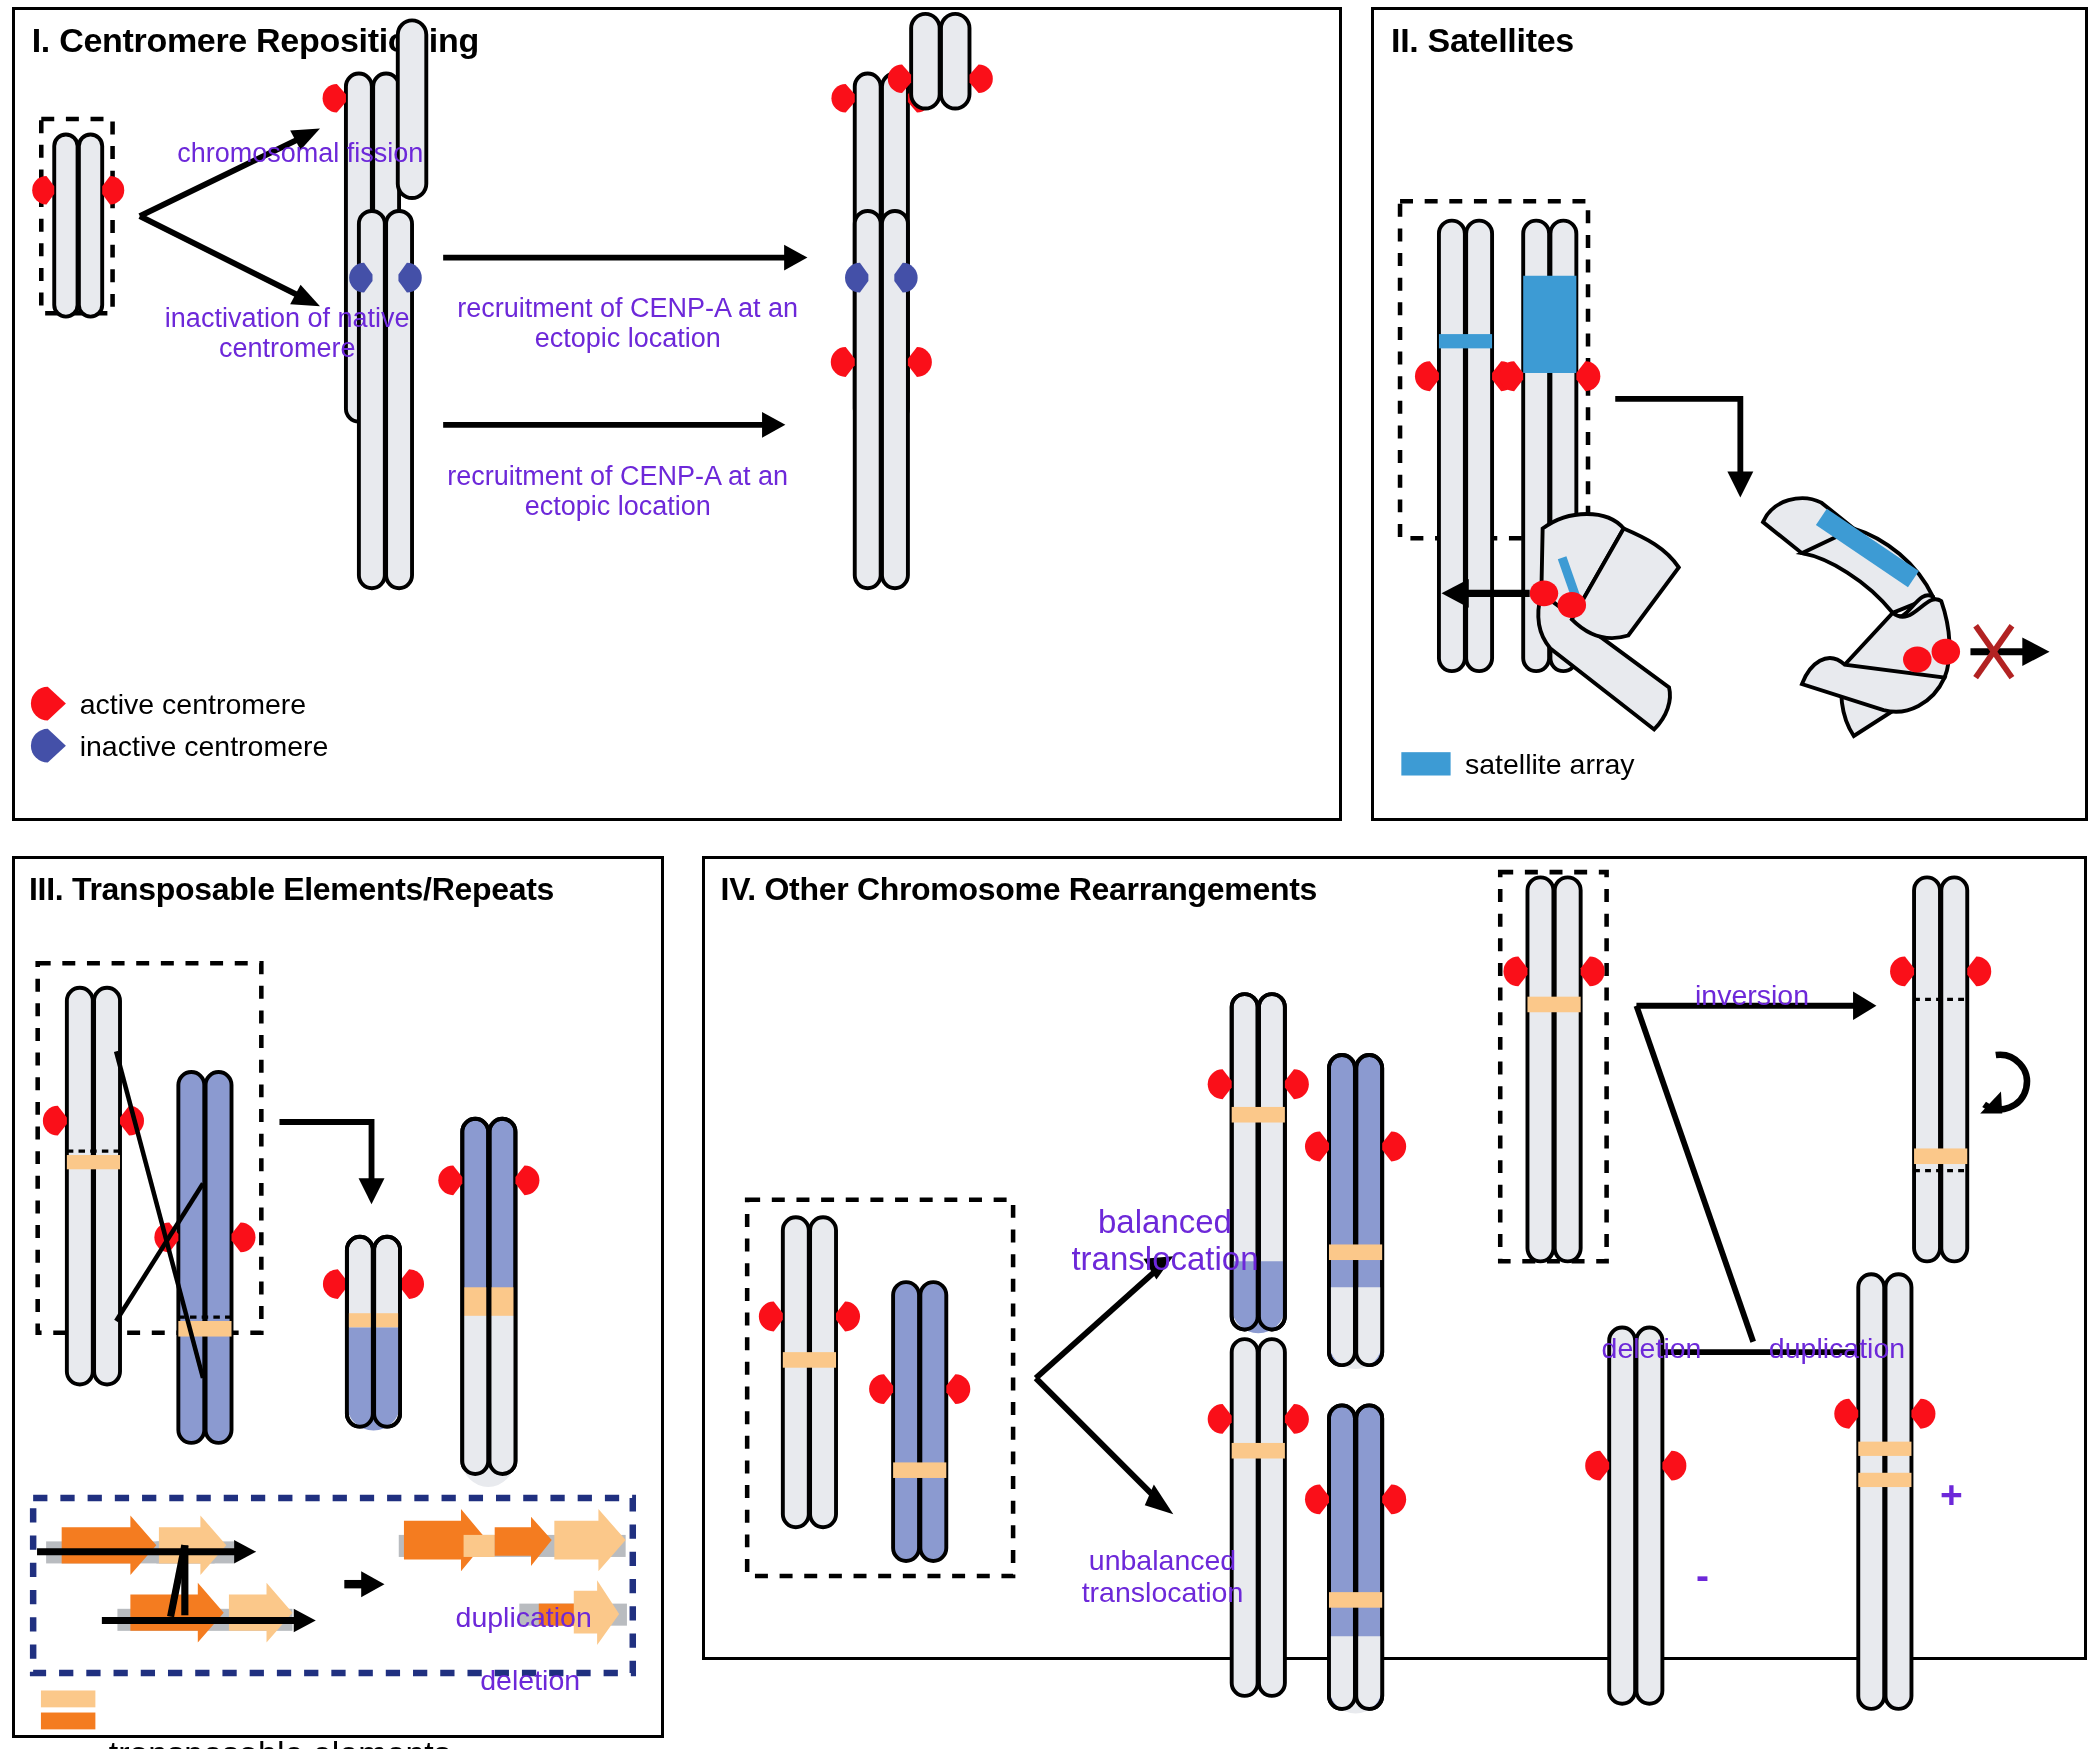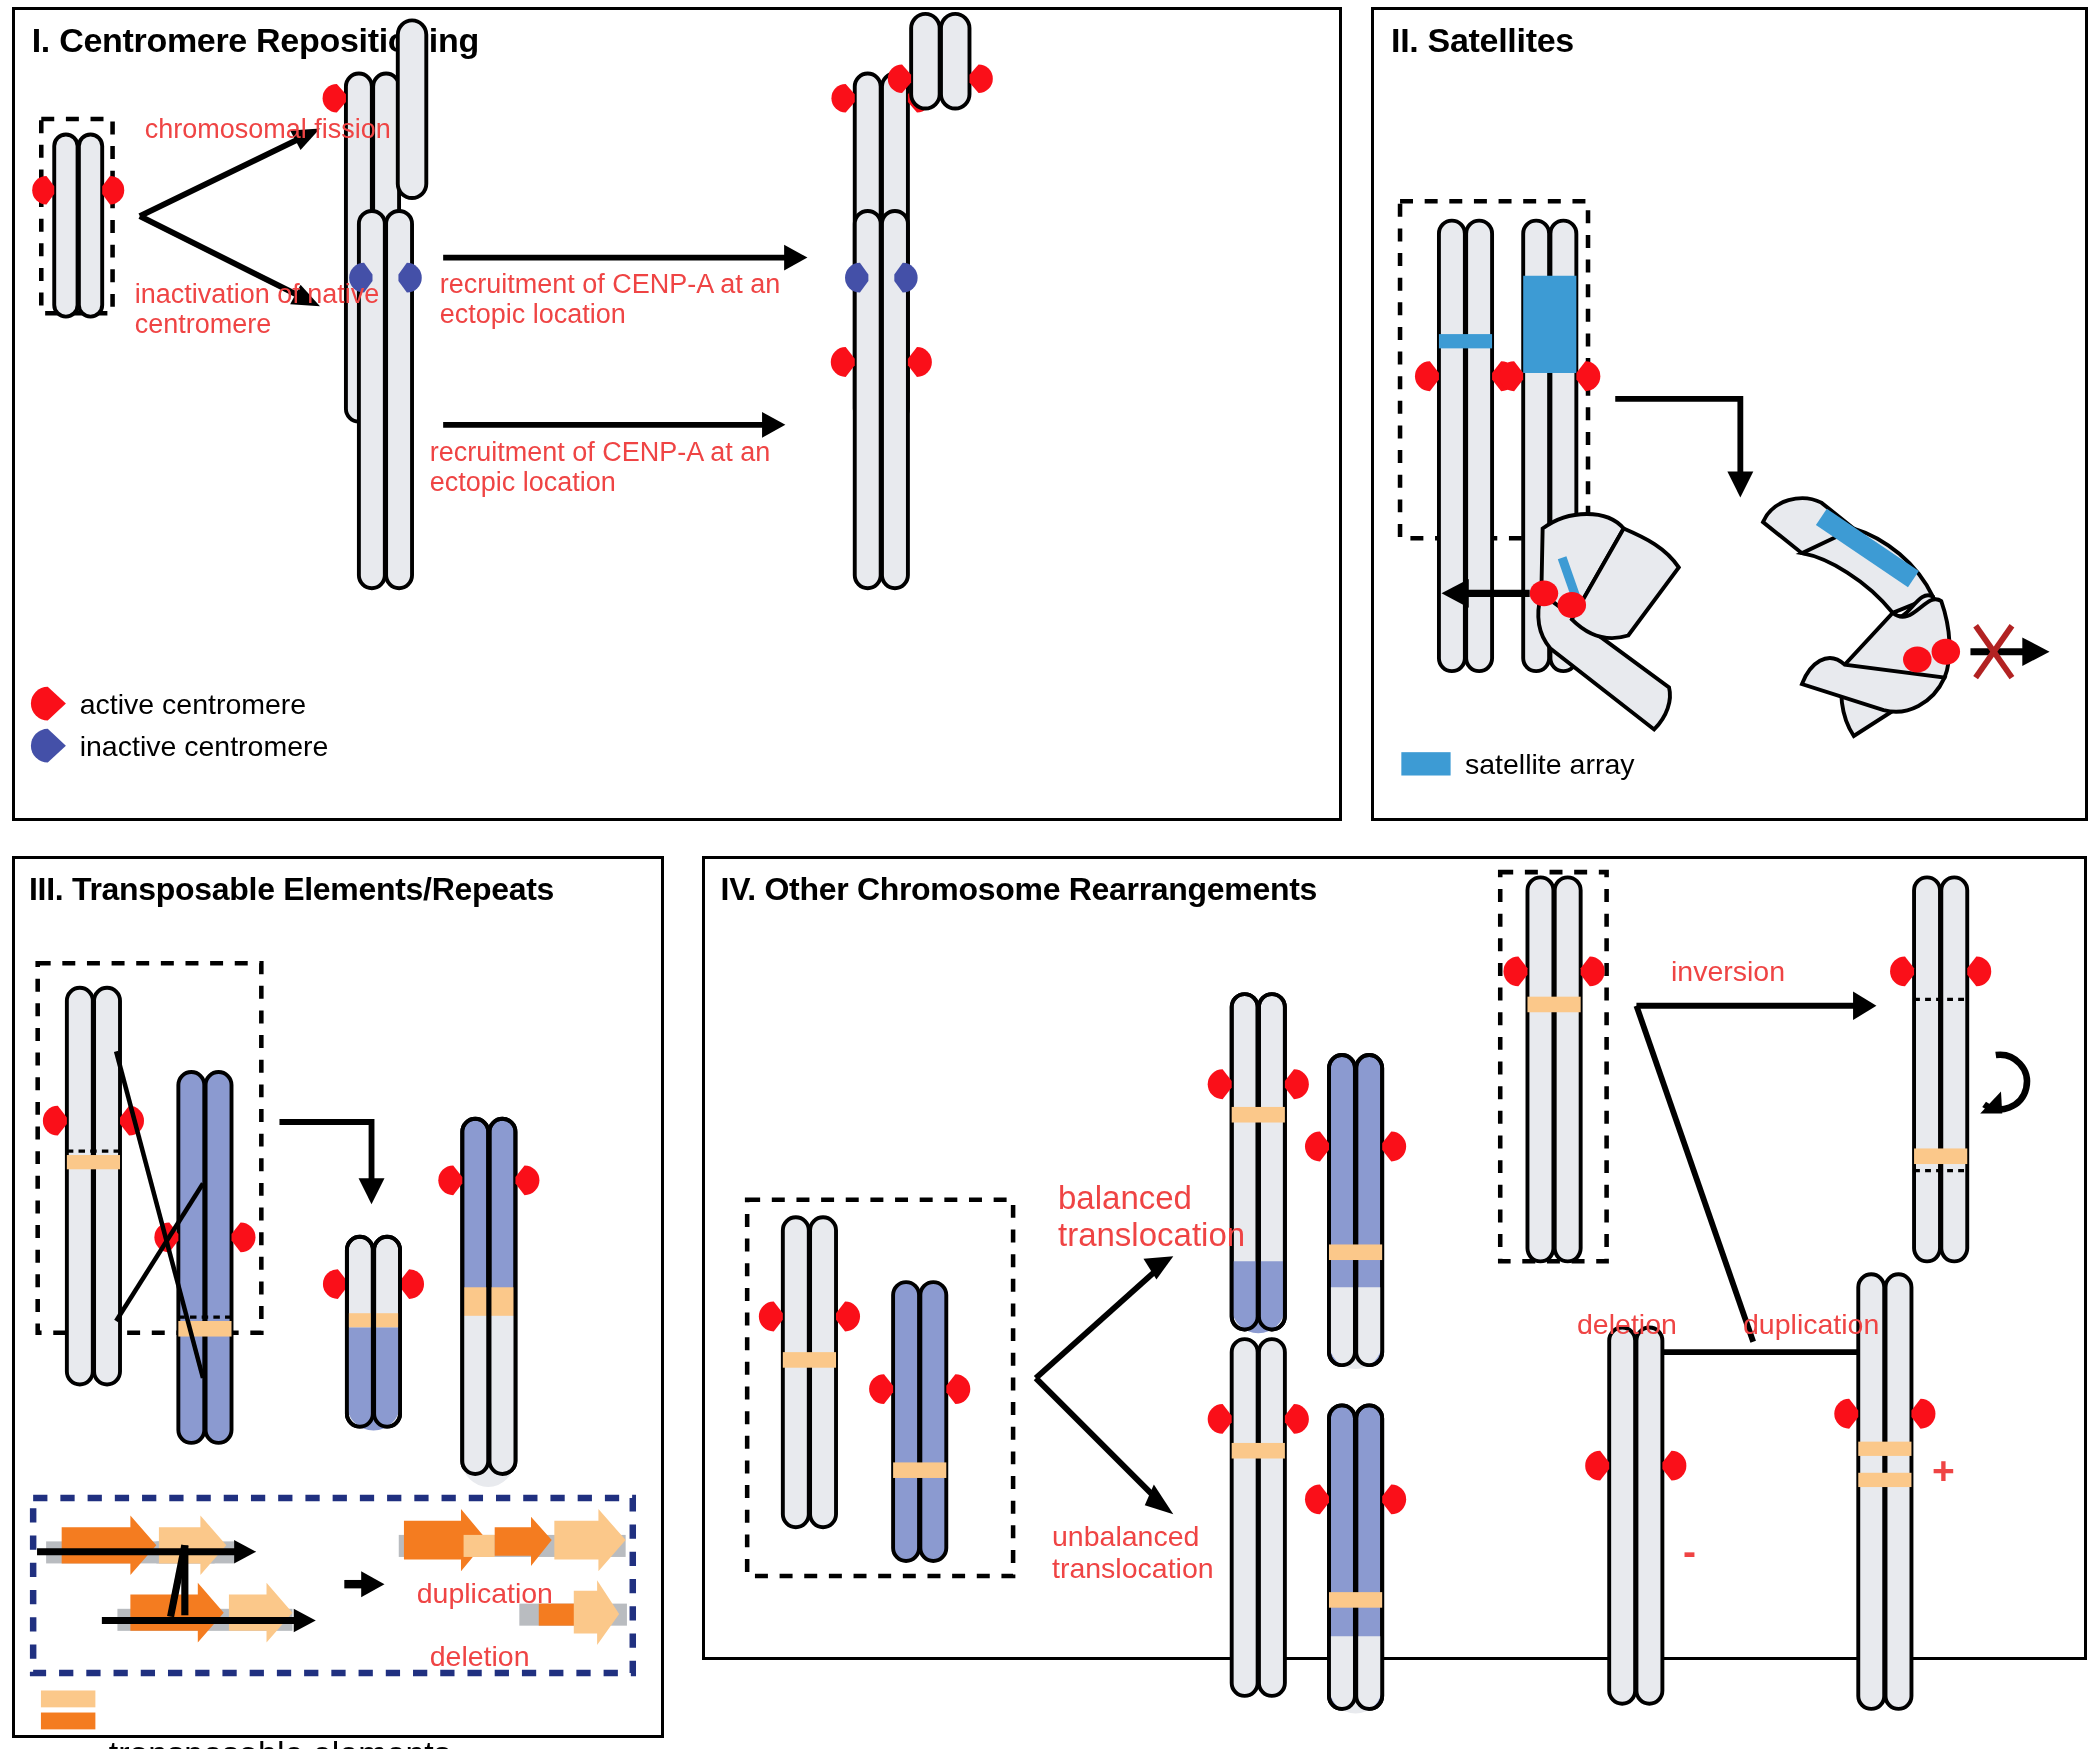--- a/index.html
+++ b/index.html
@@ -1,21 +1,21 @@
 <!DOCTYPE html>
 <html style="font-size:10.4px"><head>
 <meta charset="utf-8">
 <style>
   html,body{margin:0;padding:0;background:#fff;}
   body{width:2097px;height:1749px;position:relative;
        font-family:"Liberation Sans", sans-serif;}
   .panel{position:absolute;border:3.2px solid #000;background:#fff;box-sizing:border-box;}
   .ptitle{position:absolute;font-weight:bold;color:#000;white-space:nowrap;
           letter-spacing:-0.3px;}
-  .lbl{position:absolute;color:#ef4444;text-align:left;line-height:1.12;white-space:pre-line;}
+  .lbl{position:absolute;color:#6d28d9;text-align:center;line-height:1.12;white-space:pre-line;margin-top:24px;}
   svg{position:absolute;left:0;top:0;overflow:visible;}
   .legtxt{position:absolute;color:#000;white-space:nowrap;}
   #p1{left:11.7px;top:6.5px;width:1330px;height:814px;}
   #p2{left:1371px;top:6.5px;width:717px;height:814px;}
   #p3{left:11.7px;top:856px;width:652px;height:882px;}
   #p4{left:702px;top:856px;width:1385px;height:804px;}
 </style>
 </head>
 <body>
 

